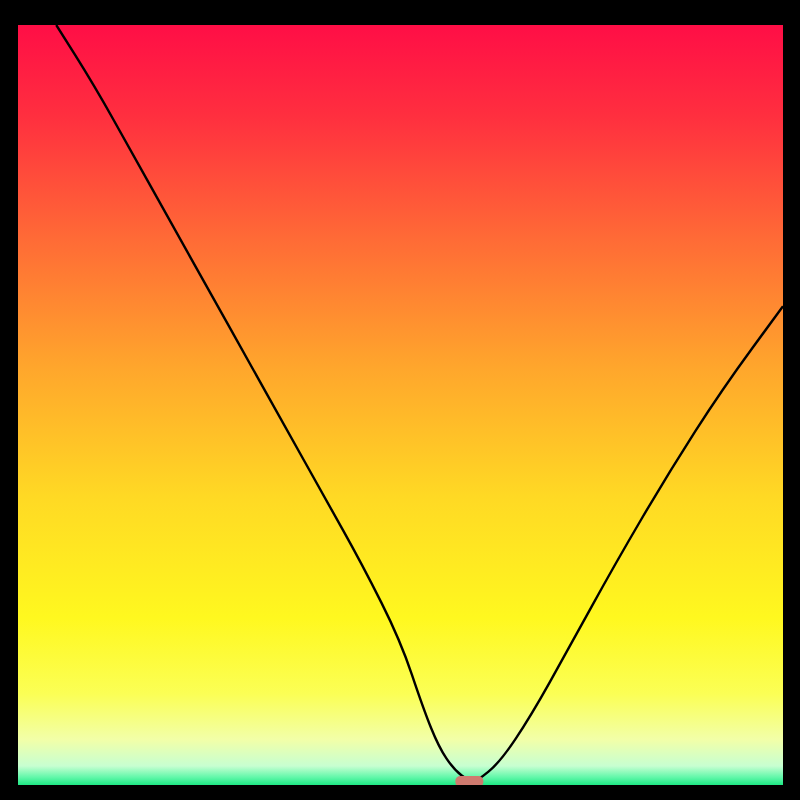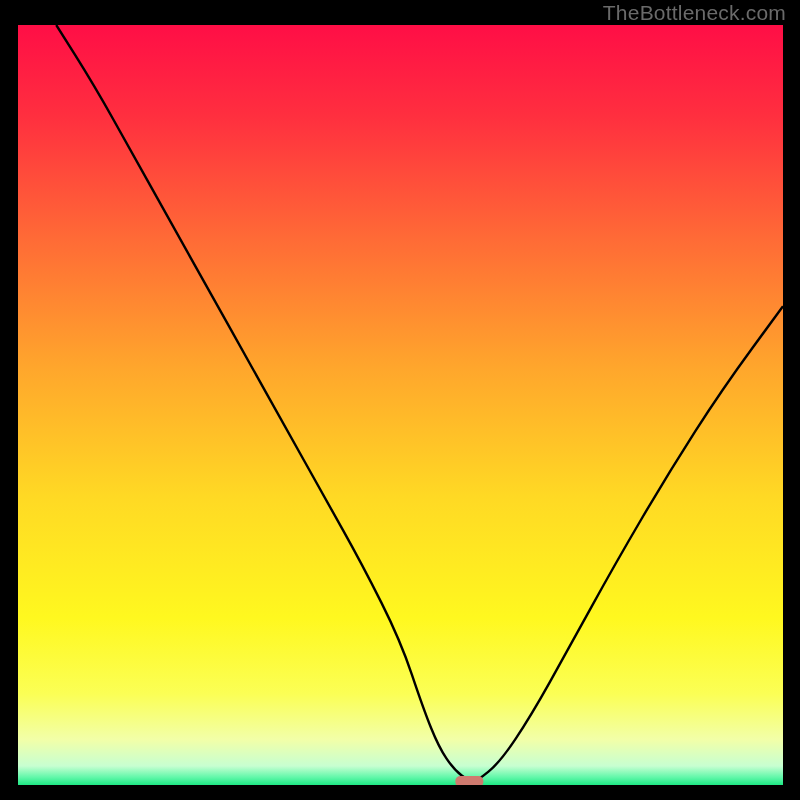--- a/index.html
+++ b/index.html
@@ -37,21 +37,20 @@
   }
   svg {
     display: block;
   }
 </style>
 </head>
 <body>
 
 <div class="outer">
 
-  <div class="watermark">TheBottleneck.com</div>
 
   <div class="plot">
     <svg id="chart-svg" width="765" height="760" viewBox="0 0 765 760">
       <defs>
         <linearGradient id="bg-grad" x1="0" y1="0" x2="0" y2="1">
             <stop offset="0%" stop-color="#ff0e46"></stop>
             <stop offset="12%" stop-color="#ff2f3f"></stop>
             <stop offset="28.000000000000004%" stop-color="#ff6a36"></stop>
             <stop offset="45%" stop-color="#ffa62c"></stop>
             <stop offset="62%" stop-color="#ffd924"></stop>

